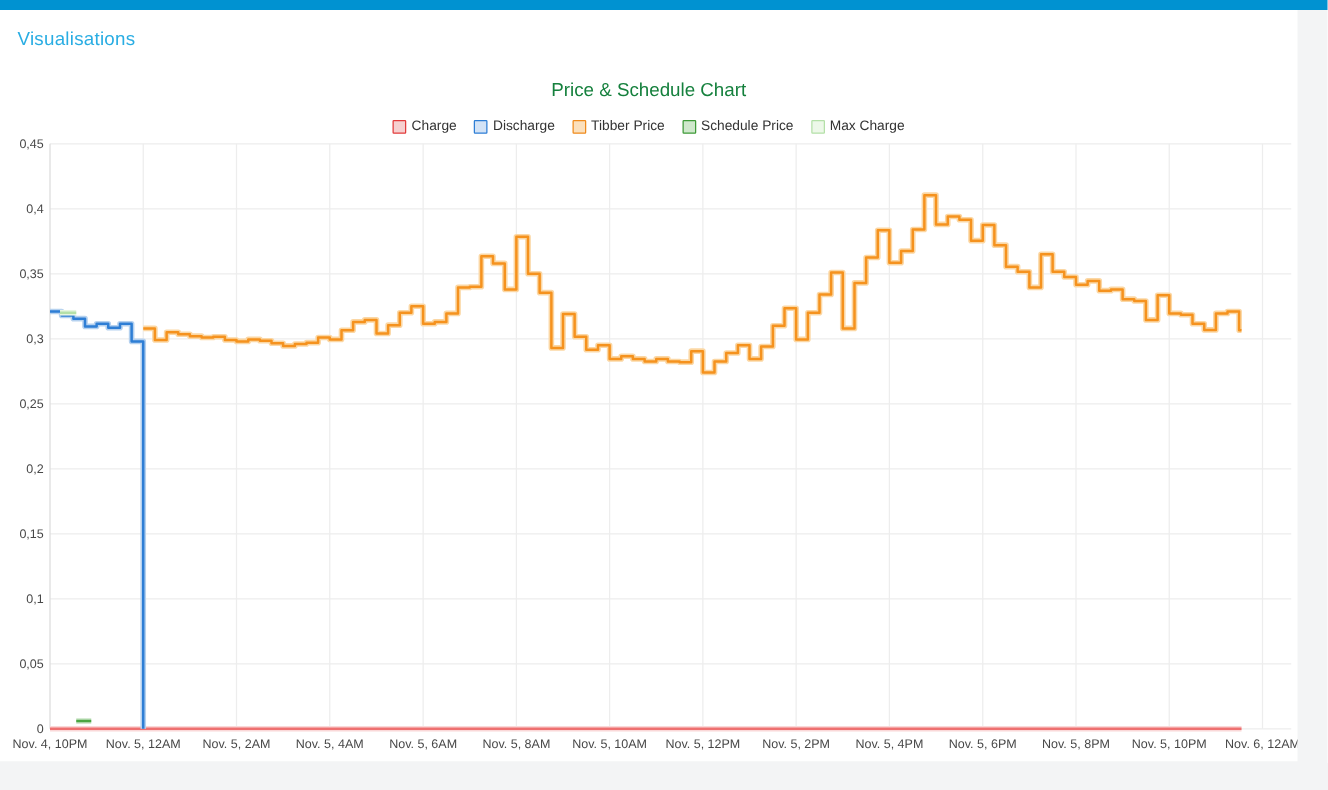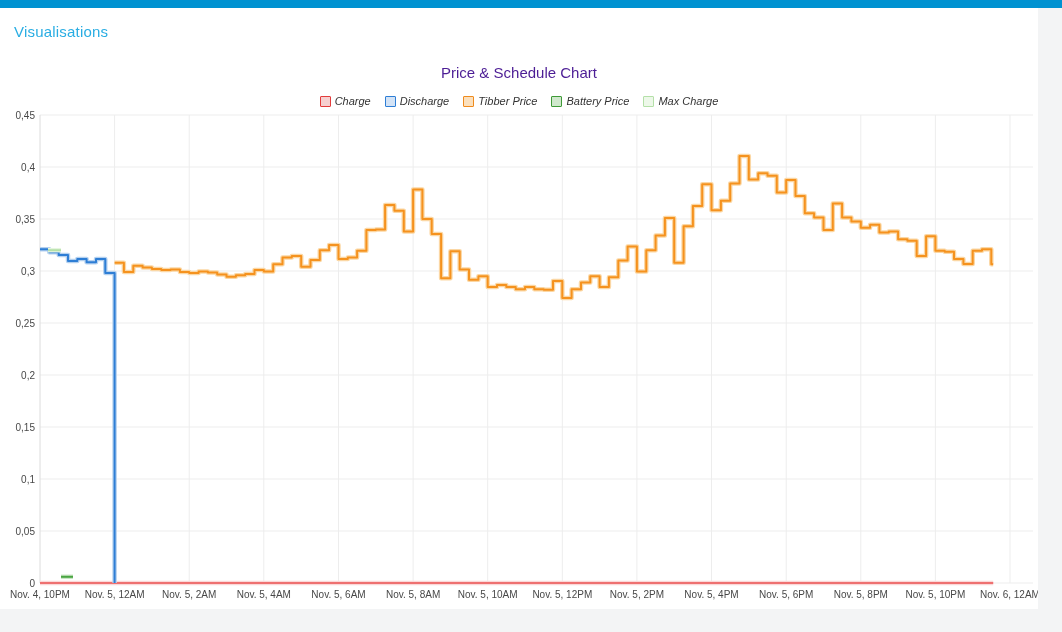--- a/index.html
+++ b/index.html
@@ -9,26 +9,26 @@
     font-family:"Liberation Sans", sans-serif;
   }
   .topbar{position:absolute;top:0;left:0;width:1062px;height:8px;background:#0092d1;}
   .card{position:absolute;top:8px;left:0;width:1038px;height:601px;background:#ffffff;}
   .section-title{
     position:absolute;top:15px;left:14px;
     font-size:15px;color:#29ade3;letter-spacing:.2px;
   }
   .chart-title{
     position:absolute;top:56px;left:0;width:1038px;text-align:center;
-    font-size:15px;color:#4c1d95;
+    font-size:15px;color:#15803d;
   }
   .legend{
     position:absolute;top:87px;left:0;width:1038px;
     display:flex;justify-content:center;align-items:center;gap:14px;
-    font-size:11px;color:#333;font-style:italic;
+    font-size:11px;color:#333;
   }
   .legend-item{display:flex;align-items:center;cursor:pointer;}
   .lg-box{width:9px;height:9px;border:1.5px solid;border-radius:1px;display:inline-block;margin-right:4px;}
   #chart-svg{position:absolute;top:0;left:0;}
   .grid{stroke:#ededed;stroke-width:1;}
   .grid-axis{stroke:#dcdcdc;stroke-width:1;}
   .ylab,.xlab{font-size:10px;fill:#484848;}
 </style>
 </head>
 <body>
@@ -48,21 +48,21 @@
       <span class="legend-item">
         <span class="lg-box" style="border-color: rgb(46, 126, 213); background: rgb(211, 227, 246);"></span>
         <span>Discharge</span>
       </span>
       <span class="legend-item">
         <span class="lg-box" style="border-color: rgb(239, 139, 29); background: rgb(251, 224, 189);"></span>
         <span>Tibber Price</span>
       </span>
       <span class="legend-item">
         <span class="lg-box" style="border-color: rgb(63, 154, 56); background: rgb(207, 232, 204);"></span>
-        <span>Battery Price</span>
+        <span>Schedule Price</span>
       </span>
       <span class="legend-item">
         <span class="lg-box" style="border-color: rgb(180, 224, 168); background: rgb(237, 248, 233);"></span>
         <span>Max Charge</span>
       </span>
     </div>
 
   <svg id="chart-svg" width="1038" height="601" xmlns="http://www.w3.org/2000/svg">
       <line class="grid" x1="40" x2="1033" y1="575.0" y2="575.0"></line>
       <text class="ylab" x="35" y="578.5" text-anchor="end">0</text>

